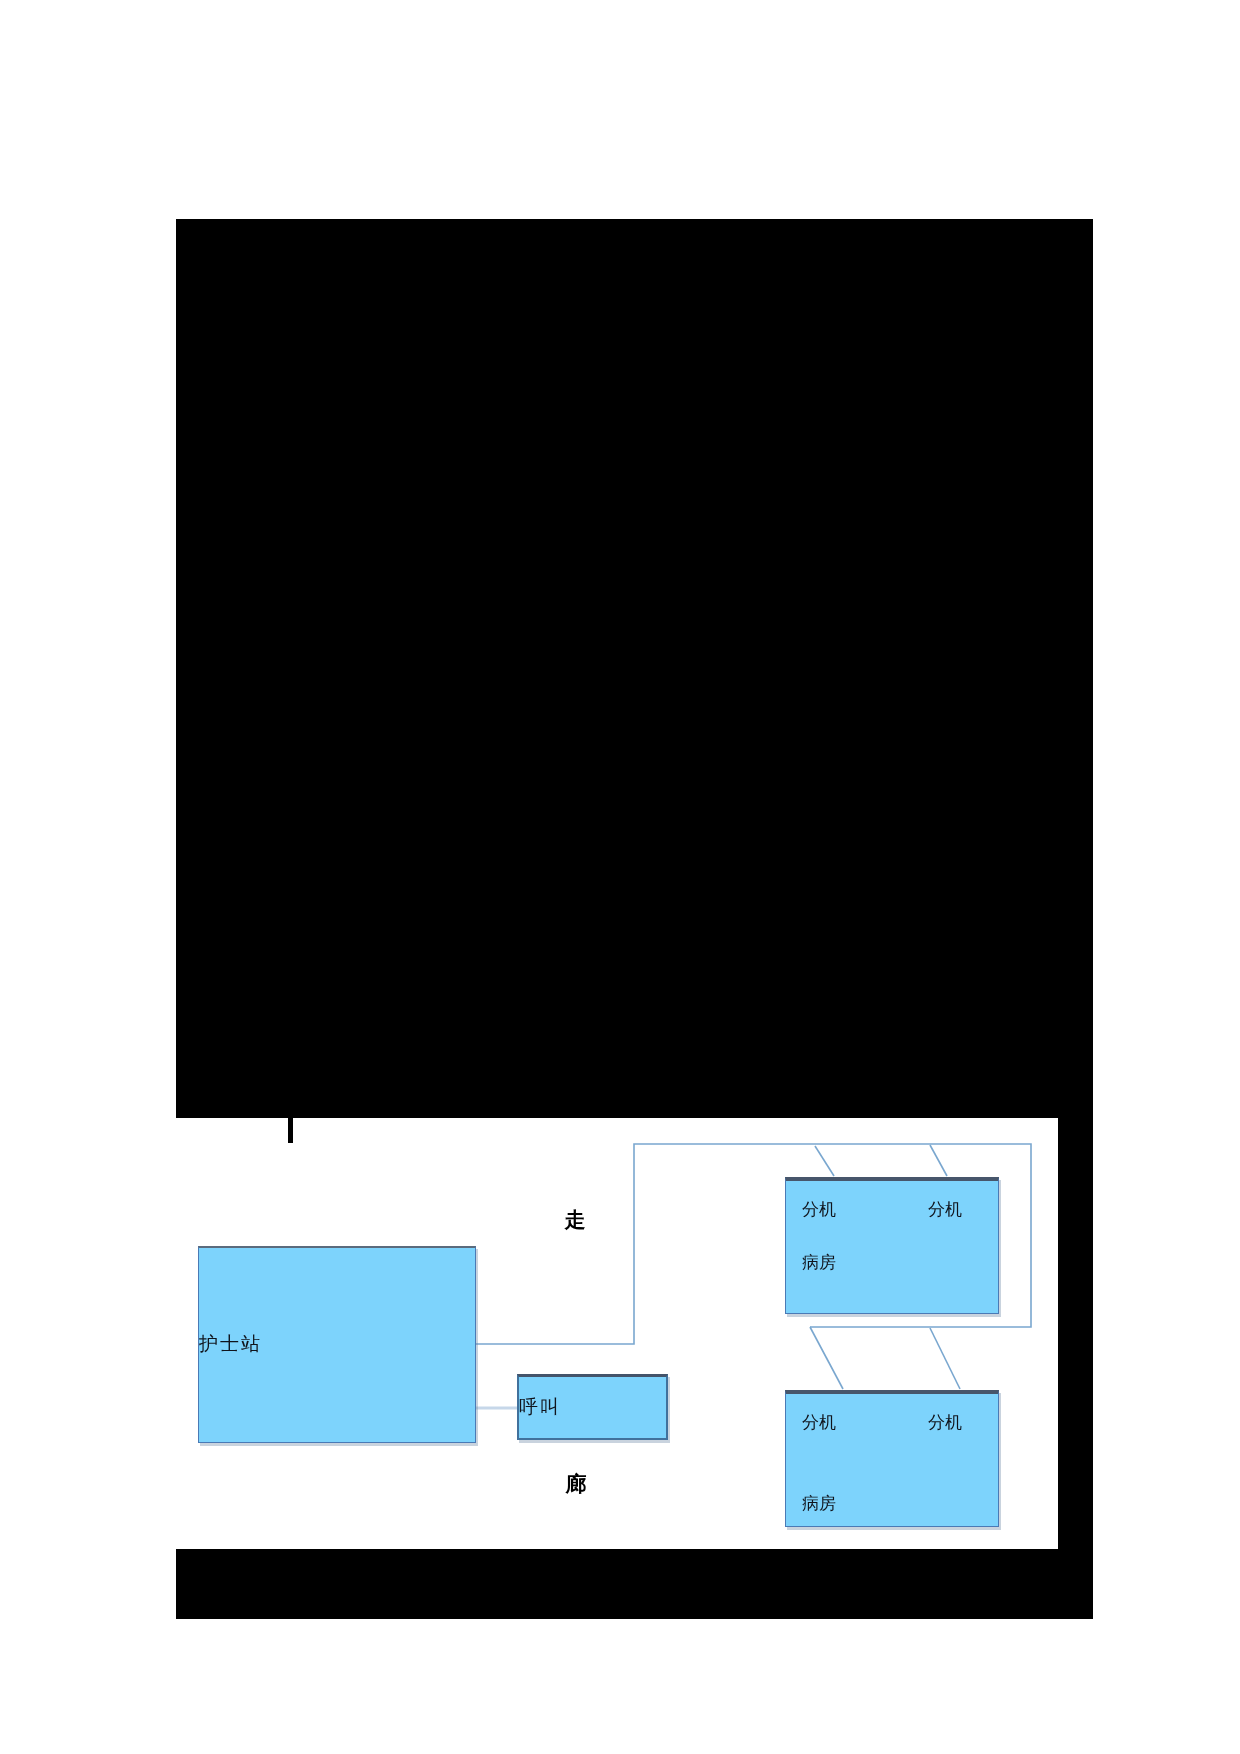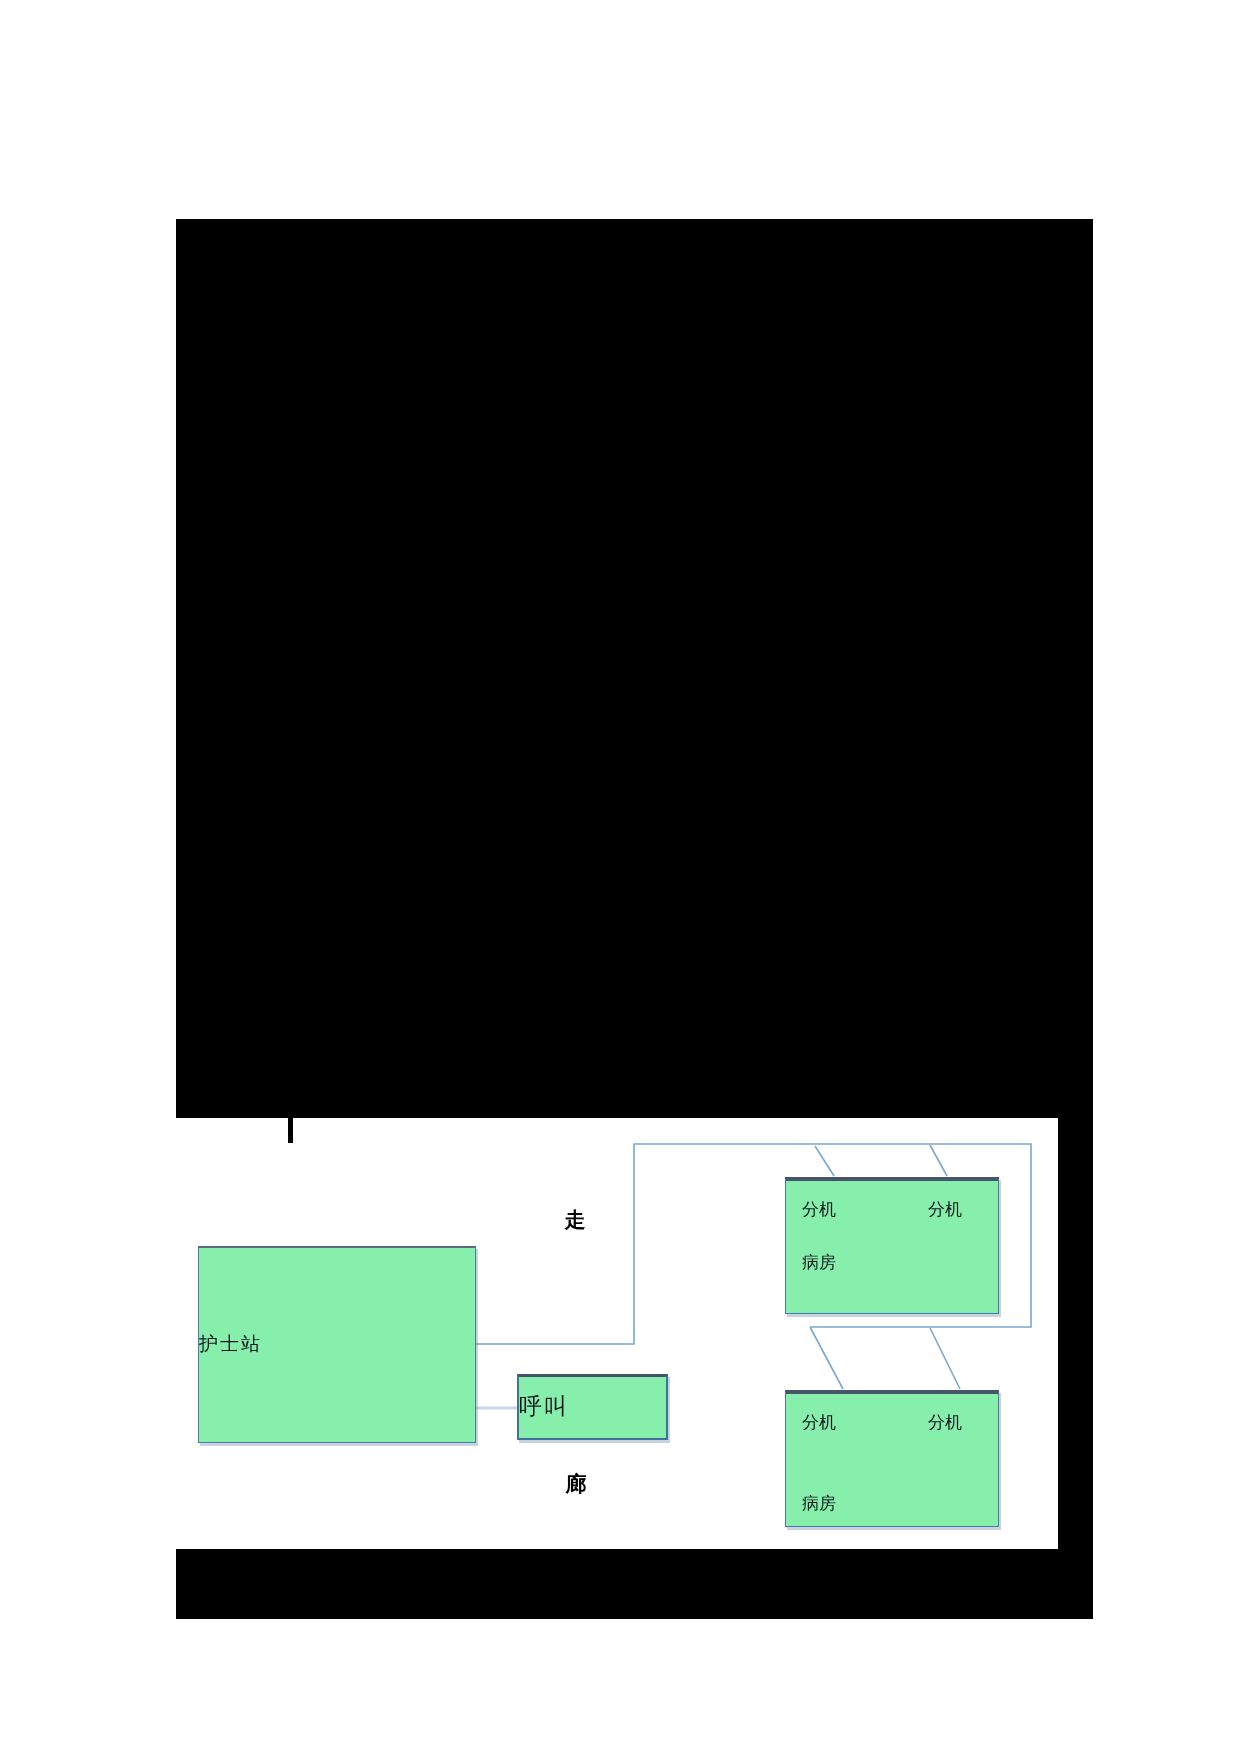--- a/index.html
+++ b/index.html
@@ -40,21 +40,21 @@
     left: 288px;
     top: 1118px;
     width: 5px;
     height: 25px;
     background: #000000;
   }
 
   
   .dbox {
     position: absolute;
-    background: #86efac;
+    background: #7dd3fc;
     border: 1px solid #4a7ab5;
     box-shadow: 2px 3px 0 rgba(100, 130, 160, 0.35);
     box-sizing: border-box;
     color: #10141c;
   }
   .dbox .center-label {
     position: absolute;
     left: 0; right: 0; top: 50%;
     transform: translateY(-55%);
     letter-spacing: 2px;
@@ -68,21 +68,21 @@
     border-top: 2px solid #5b6b7d;
     font-size: 19px;
   }
   .call-box {
     left: 517px;
     top: 1374px;
     width: 151px;
     height: 66px;
     border: 2px solid #41719c;
     border-top: 3px solid #44546a;
-    font-size: 23px;
+    font-size: 19px;
   }
   .ward-box {
     left: 785px;
     width: 214px;
     height: 137px;
     border-top: 4px solid #47566b;
     font-size: 17px;
   }
   .ward-top { top: 1177px; }
   .ward-bottom { top: 1390px; }

